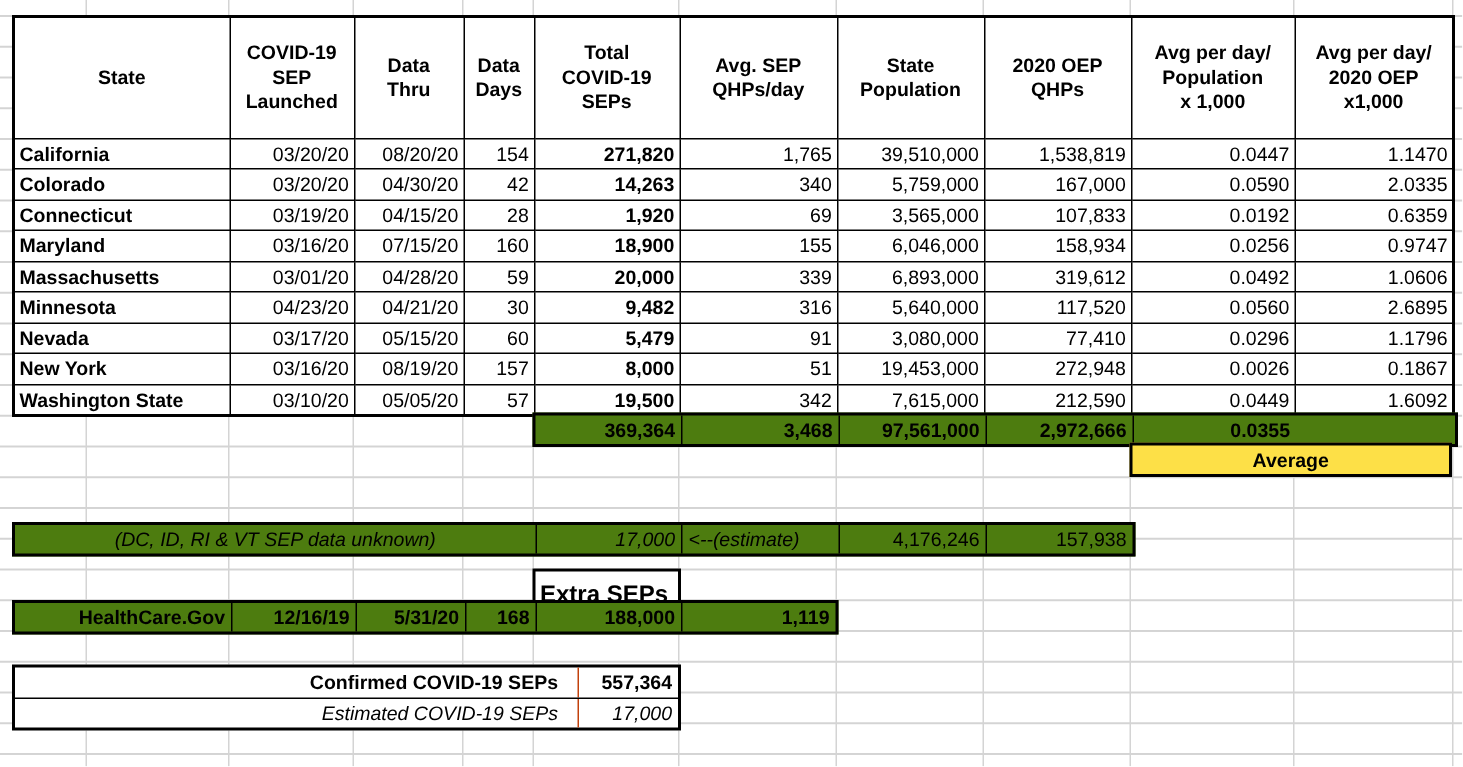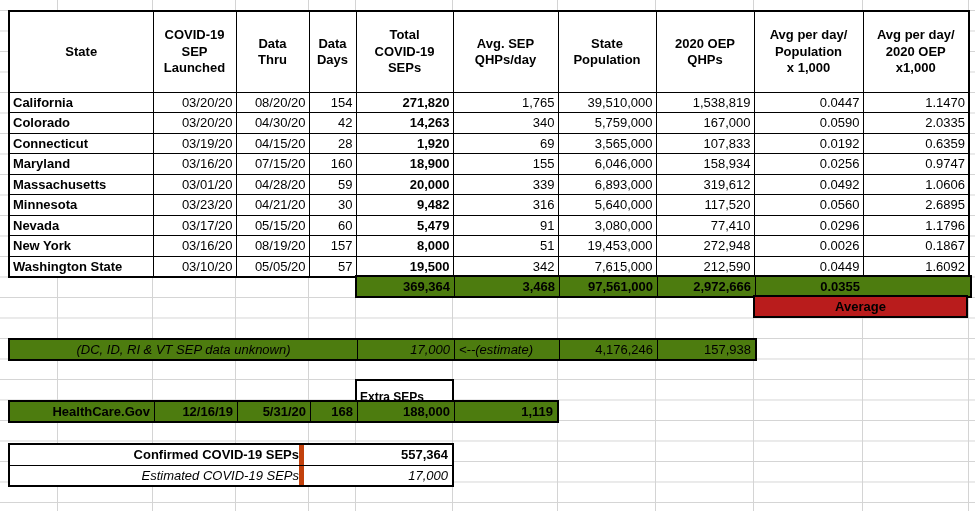--- a/index.html
+++ b/index.html
@@ -86,35 +86,35 @@
   .rowbox .cell:first-child { border-left: none; }
   .cell.r { justify-content: flex-end; }
   .cell.c { justify-content: center; }
   .cell.fill { flex: 1 1 auto; }
 
   .avgbox {
     position: absolute;
     left: 753px; top: 295px;
     width: 215px; height: 23px;
     border: 2px solid #000;
-    background: #b91c1c;
+    background: #fde047;
     box-sizing: border-box;
     display: flex; align-items: center; justify-content: center;
     font-size: 13px; font-weight: bold;
   }
   .extrabox {
     position: absolute;
     left: 355px; top: 379px;
     width: 99px; height: 36px;
     border: 2px solid #000;
     background: #fff;
     box-sizing: border-box;
     display: flex; align-items: center;
     padding: 0 3px;
-    font-size: 12px; font-weight: bold;
+    font-size: 16px; font-weight: bold;
   }
 
   
   .summary {
     position: absolute;
     left: 8px; top: 443px;
     width: 446px;
     border: 2px solid #000;
     background: #fff;
     box-sizing: border-box;
@@ -122,25 +122,25 @@
     flex-direction: column;
     font-size: 13px;
   }
   .summary .srow {
     display: flex;
     height: 19.5px;
     align-items: stretch;
   }
   .summary .srow + .srow { border-top: 1px solid #000; }
   .summary .slabel {
-    width: 294px;
-    box-sizing: border-box;
-    border-right: 5px solid #c2410c;
+    width: 376px;
+    box-sizing: border-box;
+    border-right: 1px solid #c2410c;
     display: flex; align-items: center; justify-content: flex-end;
-    padding: 0 0;
+    padding: 0 13px;
   }
   .summary .svalue {
     flex: 1;
     display: flex; align-items: center; justify-content: flex-end;
     padding: 0 4px;
   }
 </style>
 </head>
 <body>
 
@@ -261,21 +261,21 @@
       <td class="cell-right bold">20,000</td>
       <td class="cell-right">339</td>
       <td class="cell-right">6,893,000</td>
       <td class="cell-right">319,612</td>
       <td class="cell-right">0.0492</td>
       <td class="cell-right">1.0606</td>
     </tr>
 
     <tr>
       <td class="cell-left bold">Minnesota</td>
-      <td class="cell-right">03/23/20</td>
+      <td class="cell-right">04/23/20</td>
       <td class="cell-right">04/21/20</td>
       <td class="cell-right">30</td>
       <td class="cell-right bold">9,482</td>
       <td class="cell-right">316</td>
       <td class="cell-right">5,640,000</td>
       <td class="cell-right">117,520</td>
       <td class="cell-right">0.0560</td>
       <td class="cell-right">2.6895</td>
     </tr>
 
@@ -323,21 +323,21 @@
   <div class="rowbox bold" style="left:355px; top:275px; width:617px; height:23px;">
     <div class="cell r" style="width:97px">369,364</div>
     <div class="cell r" style="width:105px">3,468</div>
     <div class="cell r" style="width:98px">97,561,000</div>
     <div class="cell r" style="width:98px">2,972,666</div>
     <div class="cell r" style="width:109px">0.0355</div>
   </div>
 
   <div class="avgbox">Average</div>
 
-  <div class="rowbox" style="left:8px; top:338px; width:749px; height:23px;">
+  <div class="rowbox" style="left:8px; top:348px; width:749px; height:23px;">
     <div class="cell c italic" style="width:347px">(DC, ID, RI &amp; VT SEP data unknown)</div>
     <div class="cell r italic" style="width:97px">17,000</div>
     <div class="cell italic" style="width:105px">&lt;--(estimate)</div>
     <div class="cell r" style="width:98px">4,176,246</div>
     <div class="cell r fill">157,938</div>
   </div>
 
   <div class="extrabox">Extra SEPs</div>
 
   <div class="rowbox bold" style="left:8px; top:400px; width:551px; height:23px;">

